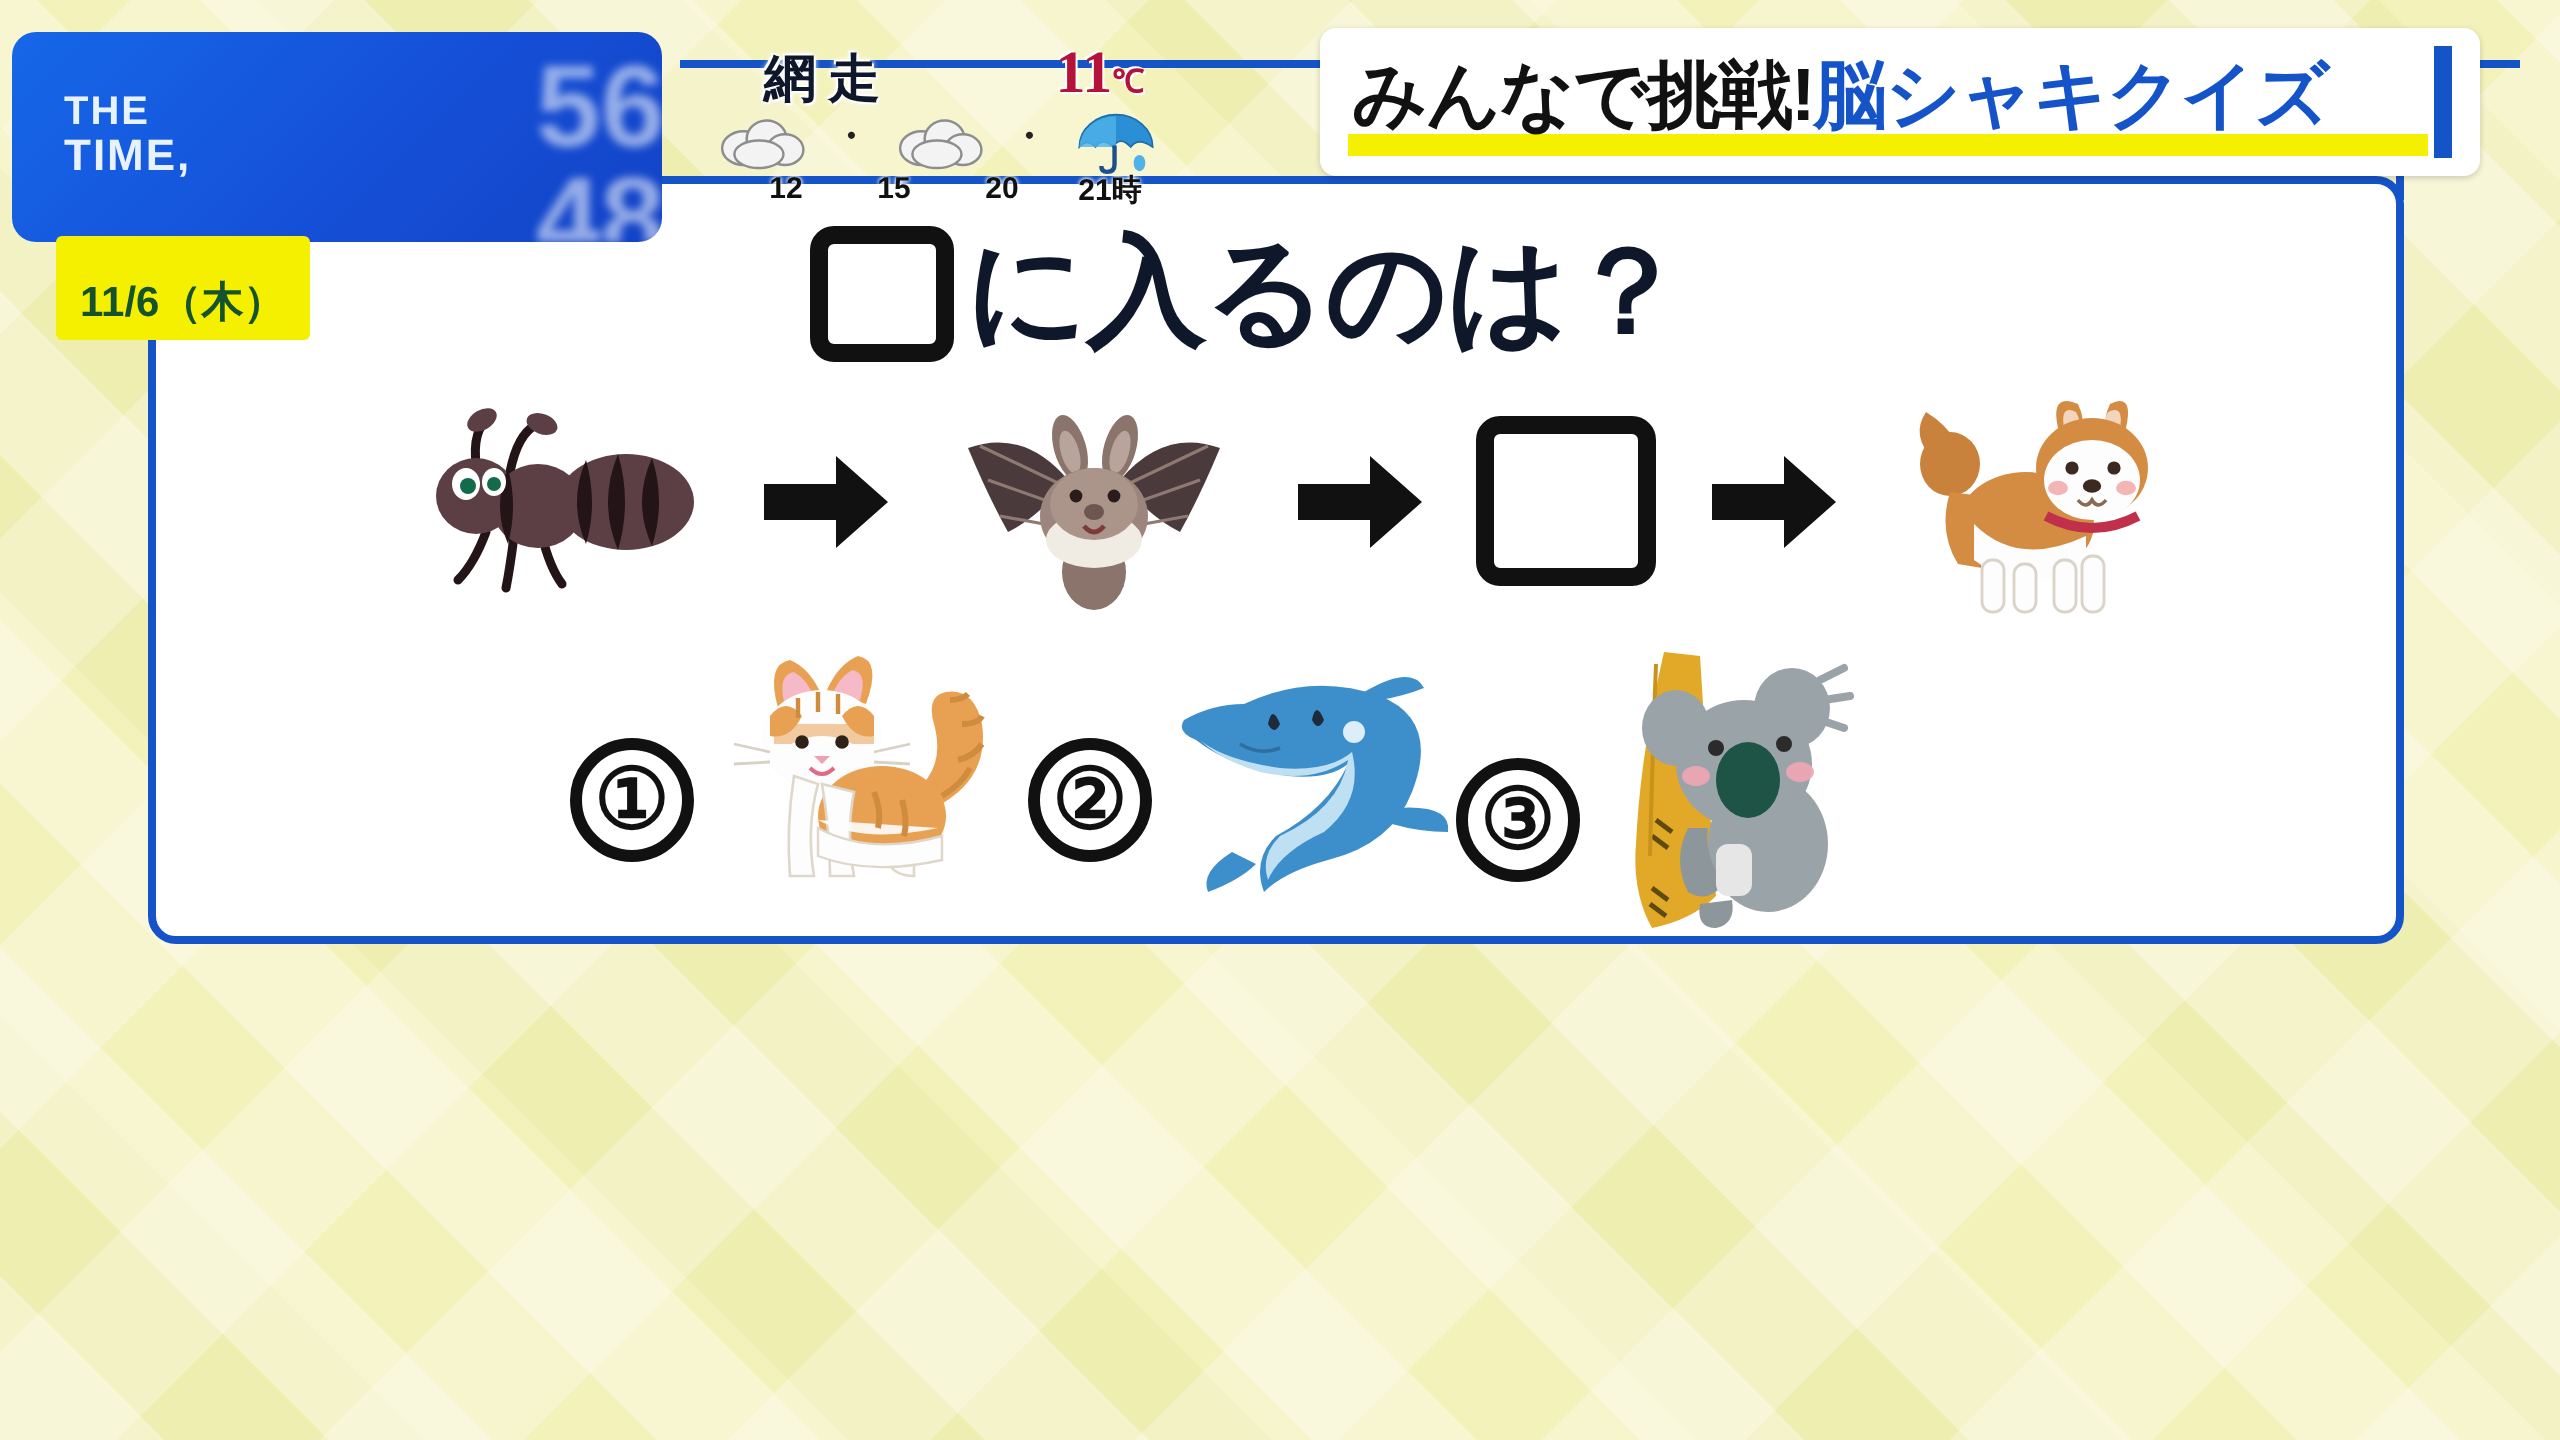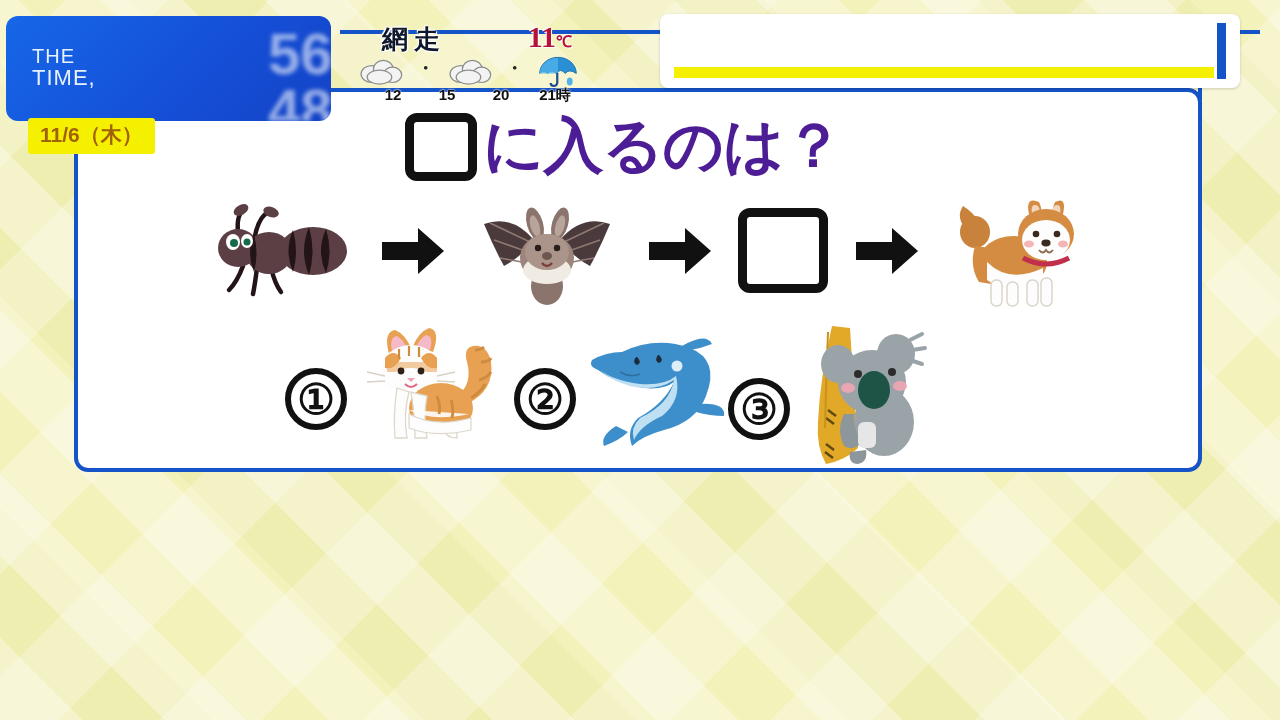--- a/index.html
+++ b/index.html
@@ -24,39 +24,39 @@
     background:#fff; border:4px solid #1553c8; border-radius:14px;
   }
   
   #clock-card{
     position:absolute; left:6px; top:16px; width:325px; height:105px;
     background:linear-gradient(135deg,#1667e8 0%,#1550d8 55%,#1343c6 100%);
     border-radius:12px; overflow:hidden;
   }
   #clock-logo{
     position:absolute; left:26px; top:30px;
-    color:#e8f2ff; font-weight:normal; font-size:20px; line-height:21px;
+    color:#e8f2ff; font-weight:bold; font-size:20px; line-height:21px;
     letter-spacing:1px;
   }
   #clock-logo .l2{ font-size:22px; }
   #clock-time{
     position:absolute; left:92px; top:4px;
     color:#fff; font-size:84px; font-weight:bold; letter-spacing:-2px;
     line-height:100px;
   }
   #clock-seconds{
     position:absolute; left:262px; top:10px; width:70px; height:95px;
     overflow:hidden; color:rgba(255,255,255,.55);
     font-size:58px; font-weight:bold; line-height:56px;
     filter:blur(2.2px);
   }
   #date-badge{
     position:absolute; left:28px; top:118px;
-    background:#f5f000; color:#a16207; font-weight:bold;
-    font-size:21px; padding:3px 12px 5px 12px; border-radius:3px;
+    background:#f5f000; color:#14532d; font-weight:bold;
+    font-size:21px; padding:19px 12px 5px 12px; border-radius:3px;
   }
   
   #weather{ position:absolute; left:352px; top:16px; width:230px; height:90px; }
   #weather-city{
     position:absolute; left:30px; top:6px; font-size:26px; font-weight:bold;
     color:#0f172a; letter-spacing:6px;
     text-shadow:0 0 3px #fff,0 0 3px #fff,1px 1px 0 #fff,-1px -1px 0 #fff;
   }
   #weather-temp{
     position:absolute; right:10px; top:4px; color:#b5123a;
@@ -99,21 +99,21 @@
   }
   
   #question-row{
     position:absolute; left:405px; top:106px;
     display:flex; align-items:center; gap:6px;
   }
   .blank-box{
     border:9px solid #111; border-radius:12px; background:#fff;
   }
   #question-blank{ width:72px; height:68px; }
-  #question-text{ font-size:60px; font-weight:bold; color:#4c1d95; letter-spacing:-1px;text-align:center; }
+  #question-text{ font-size:60px; font-weight:bold; color:#0f172a; letter-spacing:-1px;text-align:center; }
   
   #sequence-row{
     position:absolute; left:195px; top:188px; width:880px; height:125px;
     display:flex; align-items:center; justify-content:space-between;
   }
   .seq-item{ display:flex; align-items:center; justify-content:center; }
   .arrow{ width:66px; height:56px; flex:none; }
   #sequence-blank{ width:90px; height:85px; }
   
   #options-row{
@@ -192,20 +192,23 @@
   <div id="weather-hours">
     <span>12</span>
     <span>15</span>
     <span>20</span>
     <span>21時</span>
   </div>
 </div>
 
 <div id="title-card">
   <div id="title-underline"></div>
+  <div id="title-text">
+    <span class="k1">みんなで挑戦!</span><span class="k2">脳シャキクイズ</span>
+  </div>
   <div id="title-right-bar"></div>
 </div>
 
 <div id="question-row">
   <div class="blank-box" id="question-blank"></div>
   <div id="question-text">に入るのは？</div>
 </div>
 
 <div id="sequence-row">
 

